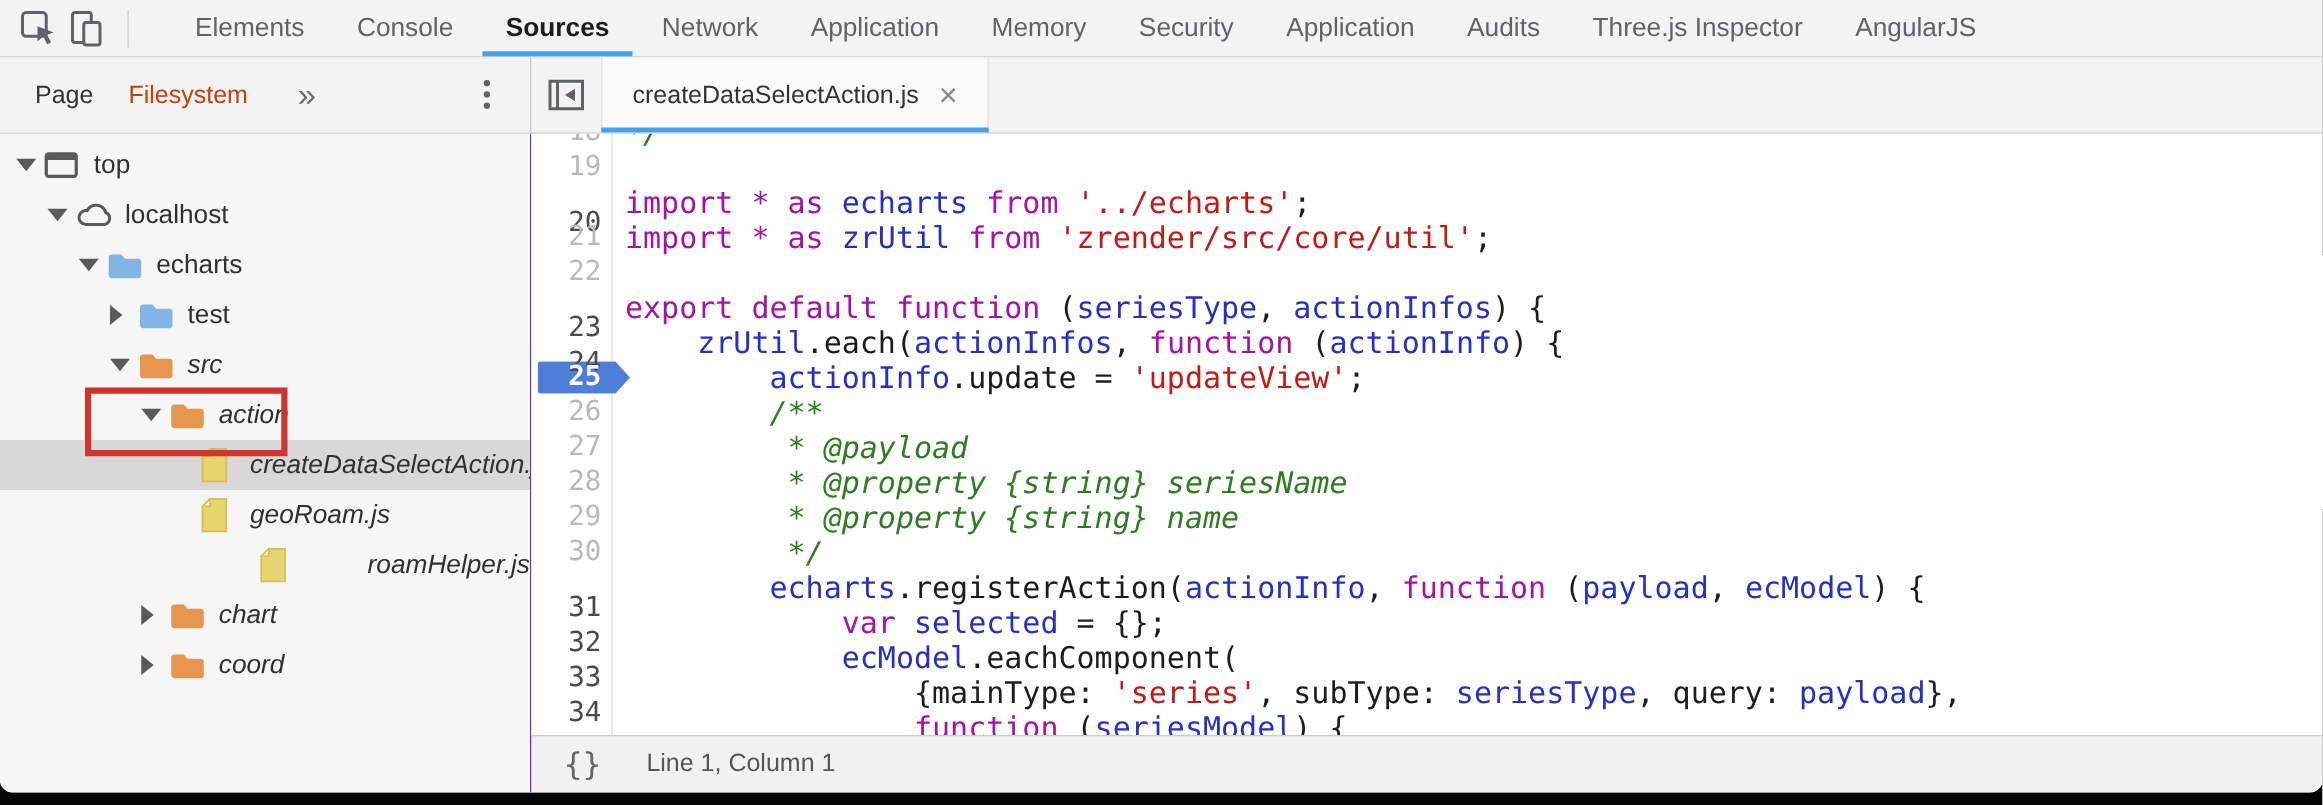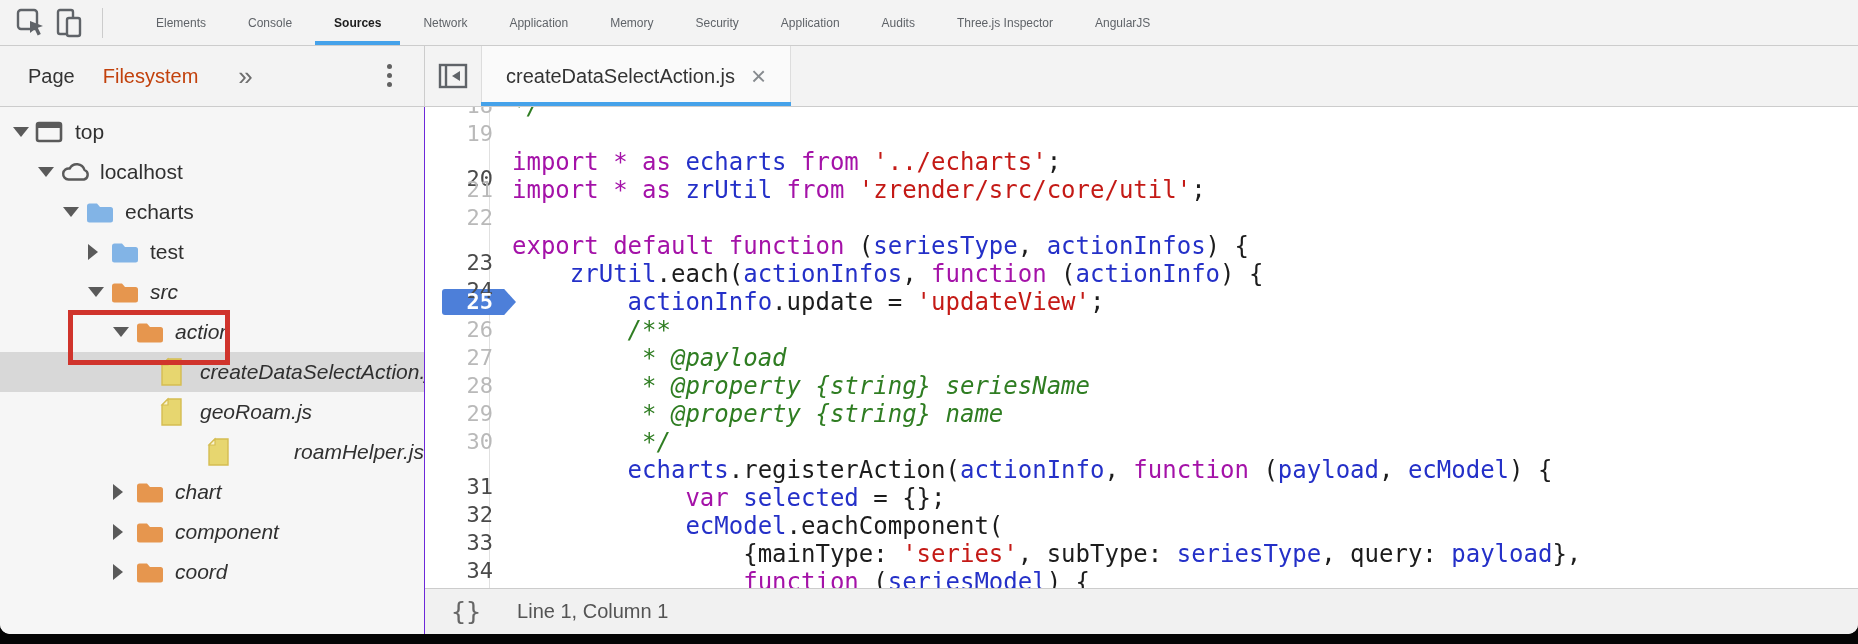--- a/index.html
+++ b/index.html
@@ -5,21 +5,21 @@
   html,body{margin:0;padding:0;}
   .app{position:relative;width:1858px;height:644px;background:#050505;font-family:"Liberation Sans",sans-serif;overflow:hidden;}
   .window{position:absolute;left:0;top:0;width:1858px;height:634px;background:#fff;border-radius:0 0 10px 10px;overflow:hidden;}
 
   
   .topbar{position:absolute;left:0;top:0;right:0;height:45px;background:#f3f3f3;border-bottom:1px solid #ccc;display:flex;align-items:center;}
   .topbar-icons{display:flex;align-items:center;padding-left:12px;}
   .icon-btn{width:38px;height:34px;display:flex;align-items:center;justify-content:center;cursor:pointer;}
   .topbar-sep{width:1px;height:30px;background:#ccc;margin:0 10px 0 14px;}
   .main-tabs{display:flex;align-items:stretch;height:45px;margin-left:22px;}
-  .mtab{position:relative;display:flex;align-items:center;padding:0 21px;font-size:12px;color:#5f6368;cursor:pointer;white-space:nowrap;}
+  .mtab{position:relative;display:flex;align-items:center;padding:0 21px;font-size:21px;color:#5f6368;cursor:pointer;white-space:nowrap;}
   .mtab.active{color:#1d1d1d;font-weight:bold;}
   .mtab.active::after{content:"";position:absolute;left:2px;right:2px;bottom:0;height:4px;background:var(--accent);}
 
   
   .row2{position:absolute;left:0;top:46px;right:0;height:60px;border-bottom:1px solid #ccc;background:#f3f3f3;}
   .nav-header{position:absolute;left:0;top:0;width:424px;height:60px;border-right:1px solid #ccc;display:flex;align-items:center;background:#f3f3f3;}
   .nav-tab{font-size:20px;color:#333;margin-left:28px;cursor:pointer;}
   .nav-tab.inactive{color:#c2410c;}
   .nav-chevron{font-size:26px;color:#6d6d6d;margin-left:40px;cursor:pointer;line-height:1;}
   .overflow-menu{position:absolute;right:28px;top:14px;display:flex;flex-direction:column;gap:4px;cursor:pointer;padding:4px;}
@@ -40,21 +40,21 @@
   .tw-open{width:0;height:0;border-left:8px solid transparent;border-right:8px solid transparent;border-top:10px solid #5a5a5a;}
   .tw-closed{width:0;height:0;border-top:8px solid transparent;border-bottom:8px solid transparent;border-left:10px solid #5a5a5a;}
   .ticon{width:40px;flex:0 0 40px;display:flex;align-items:center;}
   .tlabel{font-size:21px;color:#303030;}
   .tlabel.it{font-style:italic;}
   .annotation-box{position:absolute;left:68px;top:203px;width:152px;height:45px;border:5px solid var(--annot);pointer-events:none;}
 
   
   .editor{position:absolute;left:425px;top:107px;right:0;height:481px;background:#fff;overflow:hidden;}
   .gutter-bg{position:absolute;left:0;top:0;bottom:0;width:64px;background:#fff;border-right:1px solid #e0e0e0;}
-  .code-lines{position:absolute;left:16px;top:-15px;right:0;}
+  .code-lines{position:absolute;left:4px;top:-15px;right:0;}
   .line{position:relative;height:28px;display:flex;font-family:"DejaVu Sans Mono",monospace;font-size:24px;line-height:28px;}
   .ln{position:relative;width:52px;flex:0 0 52px;padding-right:12px;text-align:right;font-size:22px;cursor:pointer;}
   .ln.dim{color:#b9b9b9;}
   .ln.dark{color:#4a4a4a;margin-top:17px;}
   .ln.bp{color:#fff;font-weight:bold;}
   .bp-flag{position:absolute;left:1px;top:1px;width:74px;height:26px;background:var(--bp);clip-path:polygon(0 0,84% 0,100% 50%,84% 100%,0 100%);border-radius:3px;z-index:0;}
   .ln span{position:relative;z-index:1;}
   .lc{padding-left:7px;white-space:pre;color:var(--syn-p);cursor:text;}
   .tk-k{color:var(--syn-k);}
   .tk-v{color:var(--syn-v);}
@@ -244,31 +244,20 @@
           </div>
           <div class="trow" style="padding-left: 113px;">
             <span class="twisty">
               <i class="tw-closed"></i>
             </span>
             <span class="ticon">
               <svg width="30" height="24" viewBox="0 0 30 24">
                 <path d="M2,6 q0,-2.5 2.5,-2.5 h7.5 l3,3.5 h10.5 q2.5,0 2.5,2.5 v10.5 q0,2.5 -2.5,2.5 h-21 q-2.5,0 -2.5,-2.5 z" fill="#e6964e"></path>
               </svg>
             </span>
-            <span class="tlabel it">component</span>
-          </div>
-          <div class="trow" style="padding-left: 113px;">
-            <span class="twisty">
-              <i class="tw-closed"></i>
-            </span>
-            <span class="ticon">
-              <svg width="30" height="24" viewBox="0 0 30 24">
-                <path d="M2,6 q0,-2.5 2.5,-2.5 h7.5 l3,3.5 h10.5 q2.5,0 2.5,2.5 v10.5 q0,2.5 -2.5,2.5 h-21 q-2.5,0 -2.5,-2.5 z" fill="#e6964e"></path>
-              </svg>
-            </span>
             <span class="tlabel it">coord</span>
           </div>
         </div>
       <div class="annotation-box"></div>
     </div>
 
     <div class="editor">
       <div class="gutter-bg"></div>
       <div class="code-lines" id="code-lines">
           <div class="line">

